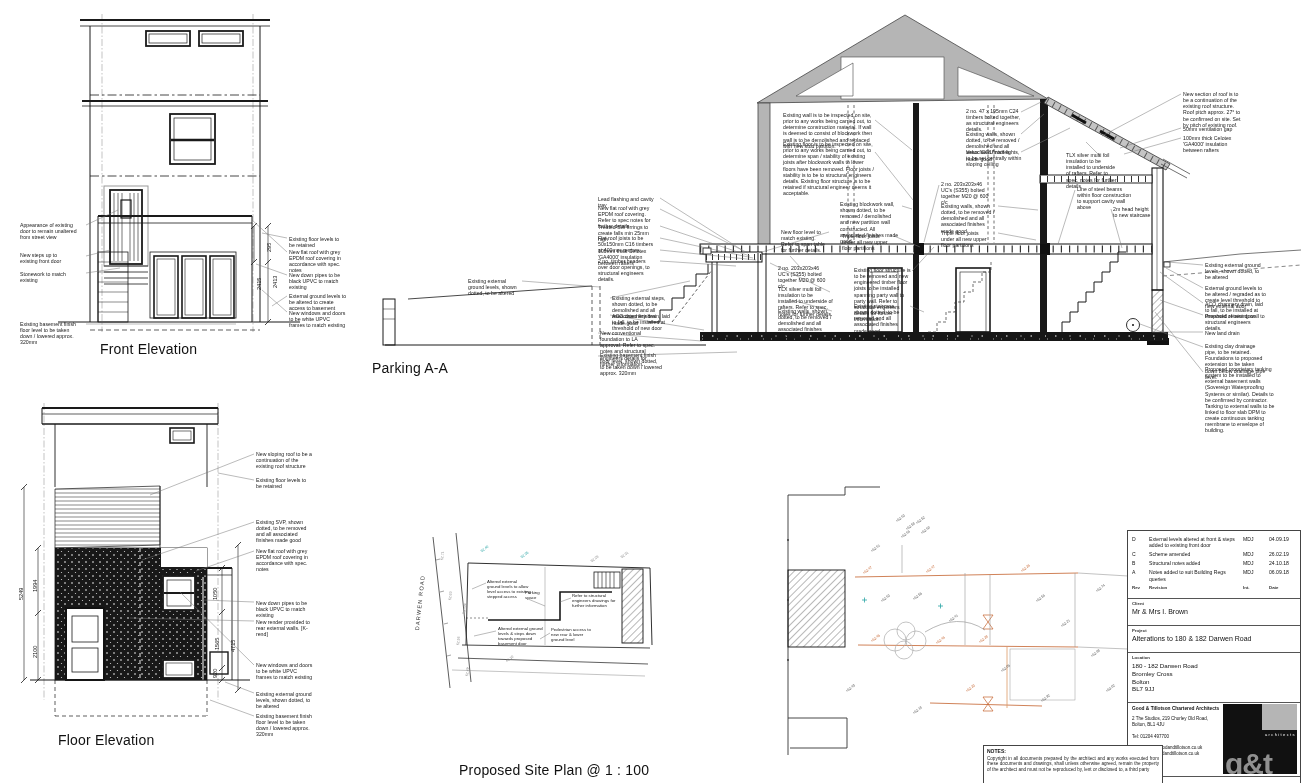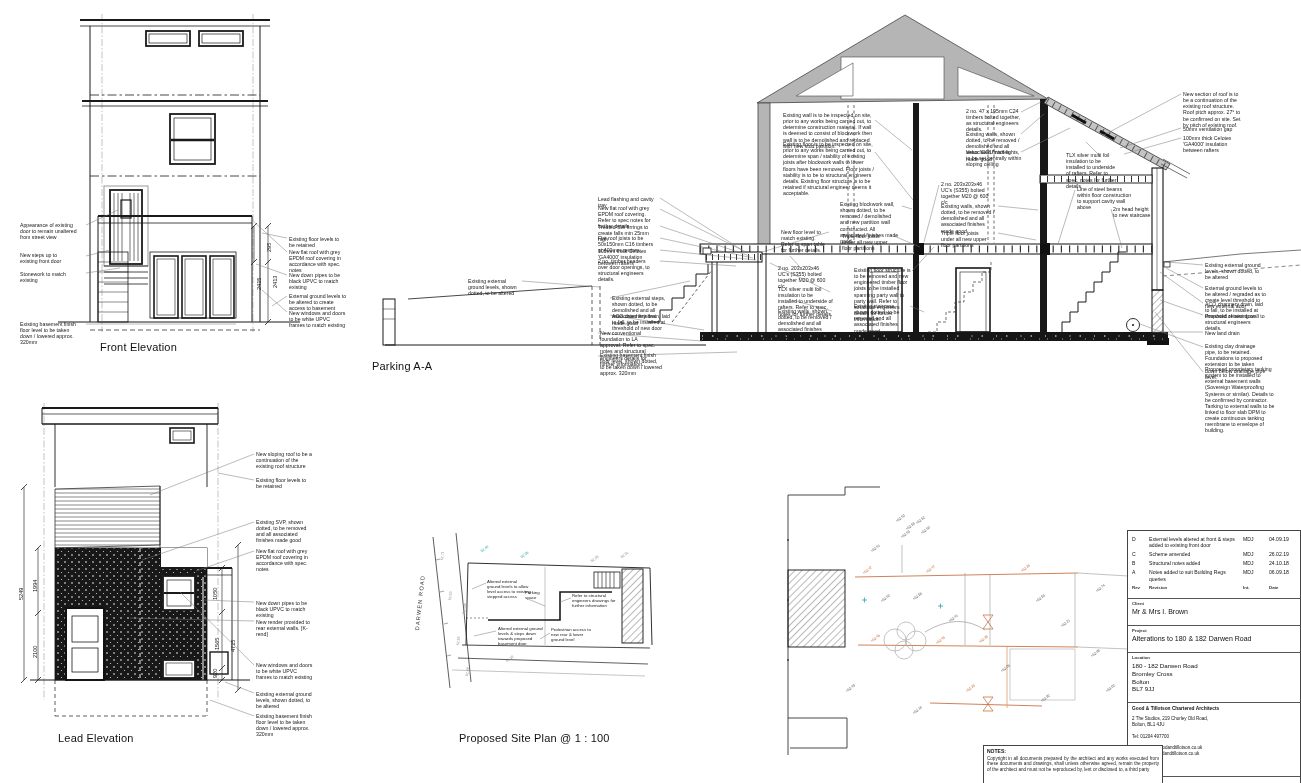--- a/index.html
+++ b/index.html
@@ -2,21 +2,21 @@
 <html><head>
 <meta charset="utf-8">
 <style>
   html,body{margin:0;padding:0;background:#e8e8e8}
   .sheet{position:relative;width:1301px;height:783px;background:#fff;font-family:"Liberation Sans",sans-serif;color:#111;overflow:hidden}
   svg.lw{position:absolute;left:0;top:0;width:1301px;height:783px}
   .layer{position:absolute;left:0;top:0;width:1301px;height:783px;pointer-events:none}
   .ann{position:absolute;font-size:5.2px;line-height:1.18;color:#1a1a1a;width:62px;transform-origin:0 0}
   .dim{position:absolute;font-size:5.6px;color:#111;transform-origin:0 0;white-space:nowrap}
   .spot{position:absolute;font-size:3.5px;color:#555;transform-origin:0 0;white-space:nowrap}
-  .biglabel{position:absolute;font-size:11px;color:#111;letter-spacing:.2px}
+  .biglabel{position:absolute;font-size:14px;color:#111;letter-spacing:.2px}
   .roadlabel{position:absolute;font-size:5.6px;color:#333;letter-spacing:1.2px;transform-origin:0 0;white-space:nowrap}
   
   .titleblock{position:absolute;left:1127px;top:530px;width:172px;height:253px;border-left:1px solid #444;border-right:1px solid #444;border-top:1px solid #444;background:#fff}
   .tb-line{position:absolute;left:0;right:0;height:1px;background:#555}
   .tb-rev{position:absolute;top:5px;left:4px;right:3px}
   .rev-row{display:grid;grid-template-columns:15px 92px 24px 30px;column-gap:2px;font-size:5.1px;line-height:1.2;margin-bottom:3px}
   .rev-hdr{display:grid;grid-template-columns:15px 92px 24px 30px;column-gap:2px;font-size:4.4px;font-weight:bold;color:#333;margin-top:2px}
   .tb-label{font-size:4.3px;font-weight:bold;color:#333}
   .tb-value{font-size:7px;margin-top:2px}
   .tb-client{position:absolute;top:70px;left:4px;right:4px}
@@ -356,22 +356,22 @@
       <div class="spot" style="left: 465px; top: 676px; color: rgb(136, 136, 136); transform: rotate(-84deg);">52.49</div>
       <div class="spot" style="left: 480px; top: 550px; color: rgb(42, 165, 165); transform: rotate(-38deg);">52.40</div>
       <div class="spot" style="left: 520px; top: 556px; color: rgb(42, 165, 165); transform: rotate(-38deg);">52.35</div>
       <div class="spot" style="left: 505px; top: 660px; color: rgb(136, 136, 136); transform: rotate(-38deg);">45.10</div>
       <div class="spot" style="left: 590px; top: 560px; color: rgb(136, 136, 136); transform: rotate(-38deg);">52.28</div>
       <div class="spot" style="left: 620px; top: 556px; color: rgb(136, 136, 136); transform: rotate(-38deg);">52.31</div>
     </div>
 
   <div class="biglabel" style="left:100px;top:341px">Front Elevation</div>
   <div class="biglabel" style="left:372px;top:360px">Parking A-A</div>
-  <div class="biglabel" style="left:58px;top:732px">Lead Elevation</div>
-  <div class="biglabel" style="left:459px;top:732px">Proposed Site Plan @ 1 : 100</div>
+  <div class="biglabel" style="left:58px;top:732px">Floor Elevation</div>
+  <div class="biglabel" style="left:459px;top:762px">Proposed Site Plan @ 1 : 100</div>
   <div class="roadlabel" style="left:414px;top:630px;transform:rotate(-84deg)">DARWEN ROAD</div>
 
   <div class="titleblock">
     <div class="tb-rev">
       <div>
 
       <div class="rev-row">
           <span>D</span>
           <span>External levels altered at front &amp; steps added to existing front door</span>
           <span>MDJ</span>
@@ -426,20 +426,25 @@
     <div class="tb-line" style="top:171px"></div>
     <div class="tb-practice">
       <div class="name">Good &amp; Tillotson Chartered Architects</div>
       <div class="addr">2 The Studios, 219 Chorley Old Road, Bolton, BL1 4JU</div>
       <div class="tel">Tel: 01204 497700</div>
       <div class="mail">
         <div>Email: info@goodandtillotson.co.uk</div>
         <div>Web: www.goodandtillotson.co.uk</div>
       </div>
     </div>
+    <div class="tb-logo">
+      <div class="gray"></div>
+      <div class="arch">architects</div>
+      <div class="gt">g&amp;t</div>
+    </div>
     <div class="tb-line" style="top:245px"></div>
     <div class="tb-dt tb-label">Drawing Title</div>
   </div>
 
   <div class="notes">
     <div class="t">NOTES:</div>
     <div class="b">Copyright in all documents prepared by the architect and any works executed from these documents and drawings, shall unless otherwise agreed, remain the property of the architect and must not be reproduced by, lent or disclosed to, a third party</div>
   </div>
 
 </div>

